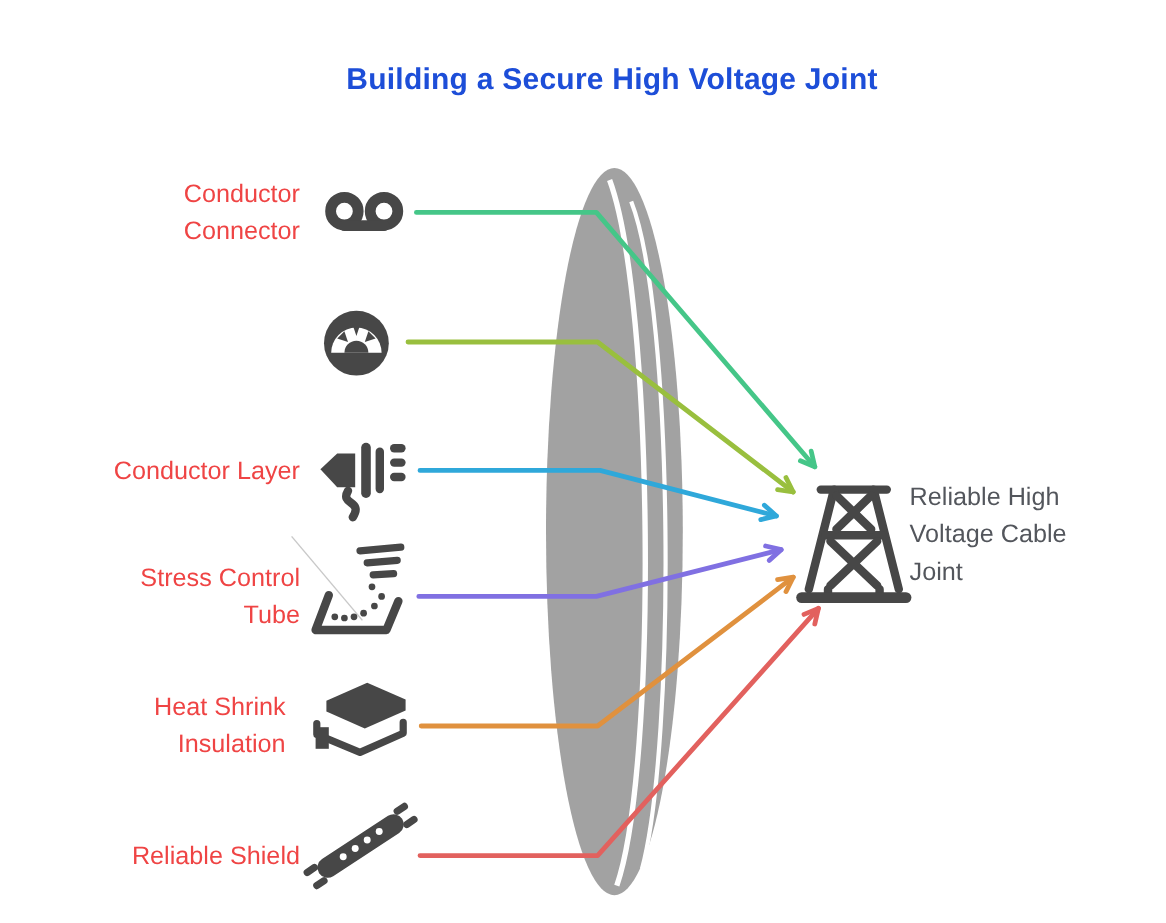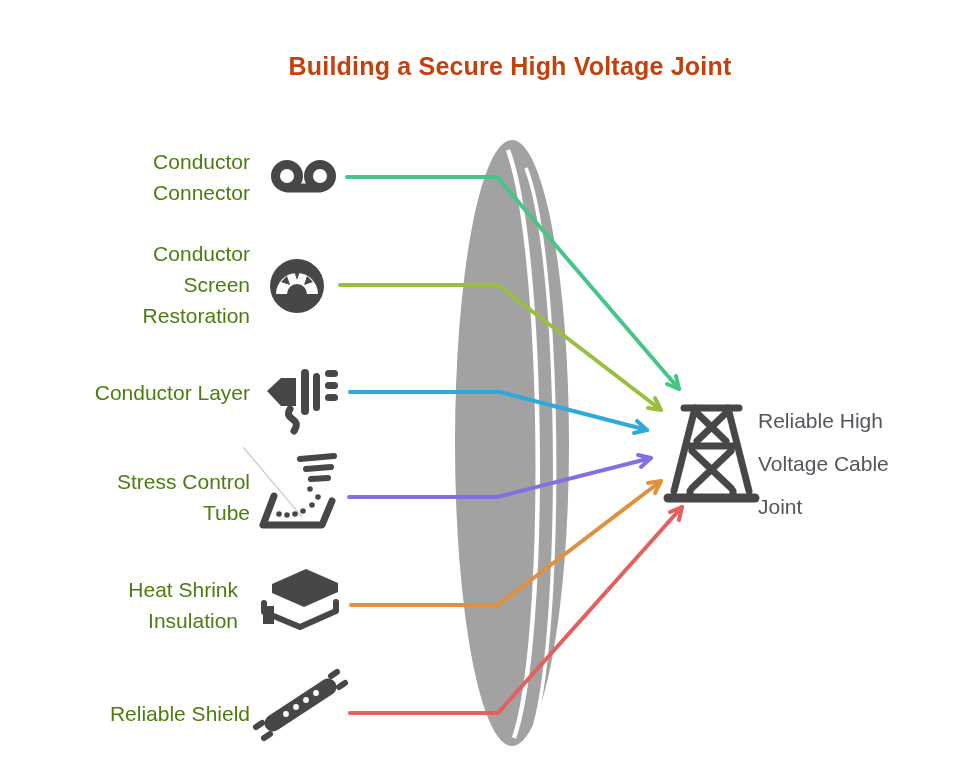--- a/index.html
+++ b/index.html
@@ -2,47 +2,46 @@
 <html><head>
 <meta charset="utf-8">
 <style>
   html,body{margin:0;padding:0;background:#ffffff;}
   .canvas{
     position:relative;width:972px;height:769px;background:#ffffff;overflow:hidden;
     font-family:"Liberation Sans","DejaVu Sans",sans-serif;
   }
   .title{
     position:absolute;left:80px;top:52px;width:860px;text-align:center;
-    font-size:25px;font-weight:bold;color:#c2410c;letter-spacing:.2px;
+    font-size:25px;font-weight:bold;color:#1d4ed8;letter-spacing:.2px;
   }
   .row-label{
-    position:absolute;text-align:right;font-size:21px;line-height:31px;color:#4d7c0f;
+    position:absolute;text-align:right;font-size:21px;line-height:31px;color:#ef4444;
   }
   .label-1{left:120px;top:146px;width:130px;}
   .label-2{left:130px;top:238px;width:120px;}
   .label-3{left:50px; top:377px;width:200px;}
   .label-4{left:90px; top:466px;width:160px;}
   .label-5{left:108px;top:574px;width:130px;}
   .label-6{left:50px; top:698px;width:200px;}
   .result-label{
     position:absolute;left:758px;top:399px;width:165px;text-align:left;
-    font-size:21px;line-height:43px;color:#53565c;
+    font-size:21px;line-height:31px;color:#53565c;
   }
   svg.diagram{position:absolute;left:0;top:0;}
   .icon{color:#474747;}
 </style>
 </head>
 <body>
 
 <div class="canvas">
 
   <div class="title">Building a Secure High Voltage Joint</div>
 
   <div class="row-label label-1">Conductor Connector</div>
-  <div class="row-label label-2">Conductor Screen Restoration</div>
   <div class="row-label label-3">Conductor Layer</div>
   <div class="row-label label-4">Stress Control Tube</div>
   <div class="row-label label-5">Heat Shrink Insulation</div>
   <div class="row-label label-6">Reliable Shield</div>
 
   <div class="result-label">Reliable High Voltage Cable Joint</div>
 
   <svg class="diagram" width="972" height="769" viewBox="0 0 972 769">
 
     <ellipse cx="512" cy="443" rx="57" ry="303" fill="#a2a2a2"></ellipse>

